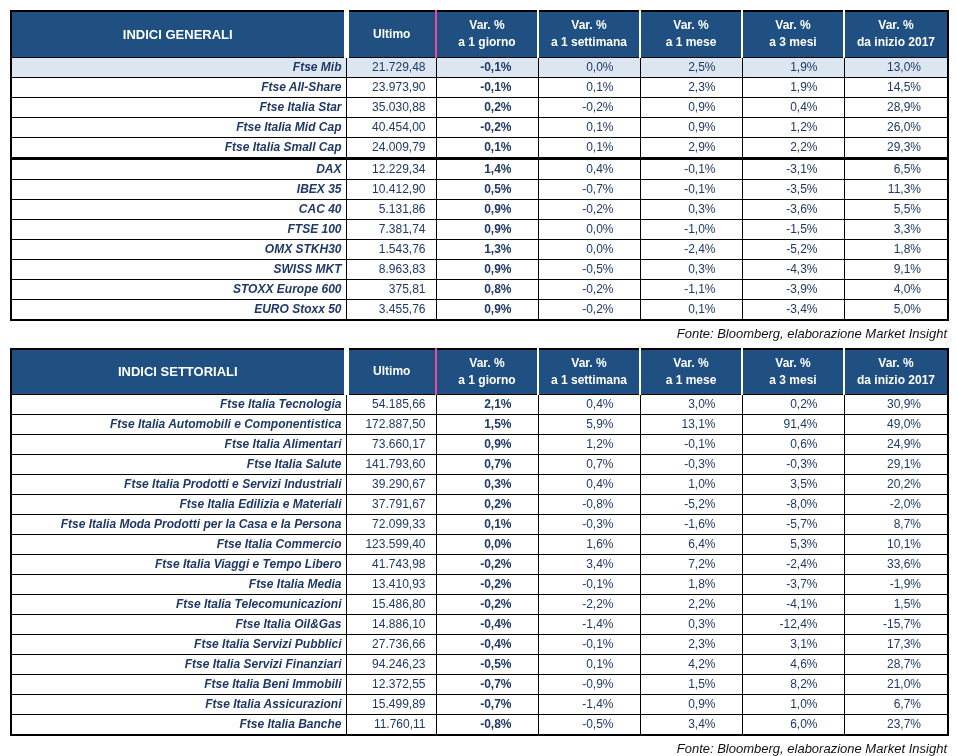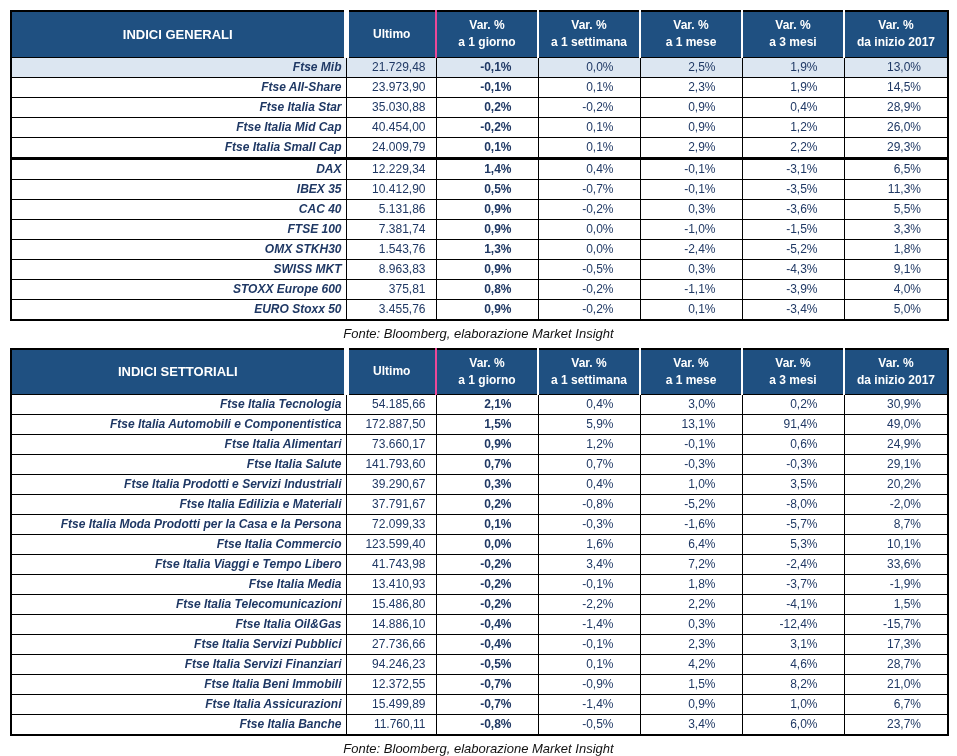--- a/index.html
+++ b/index.html
@@ -57,21 +57,21 @@
     padding-left:6px;
     text-align:right;
   }
   tbody td.val{text-align:right;padding-right:26px;}
   tbody td.ultimo{padding-right:10px;}
   tbody td.day{font-weight:bold;}
   tbody tr.highlight td{background:var(--highlight);}
   tbody tr.section-start td{border-top:3px solid var(--grid);}
   .source{
     width:937px;
-    text-align:center;
+    text-align:right;
     font-style:italic;
     font-size:13px;
     color:#111111;
     margin:5px 0 7px 0;
     line-height:15px;
   }
 </style>
 </head>
 <body>
 

